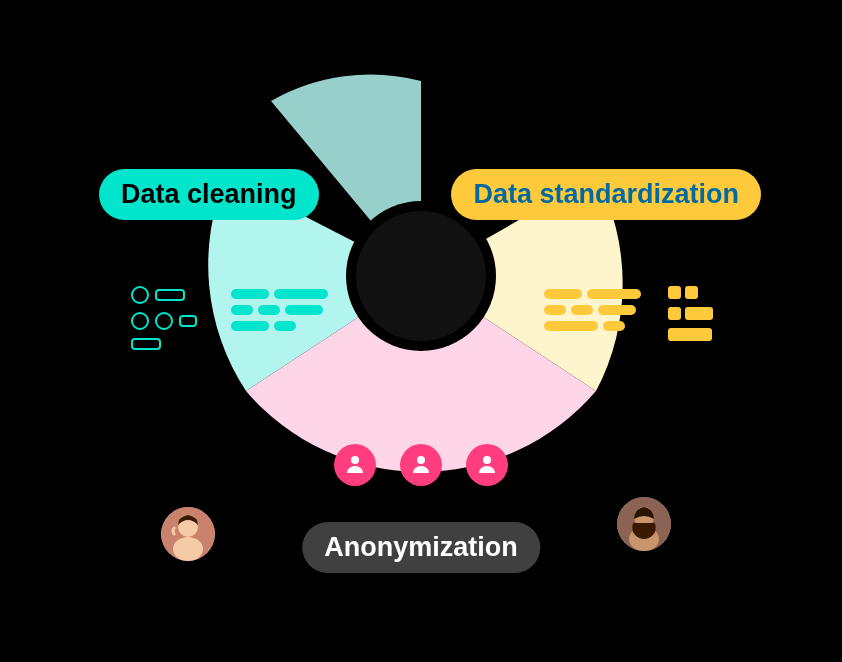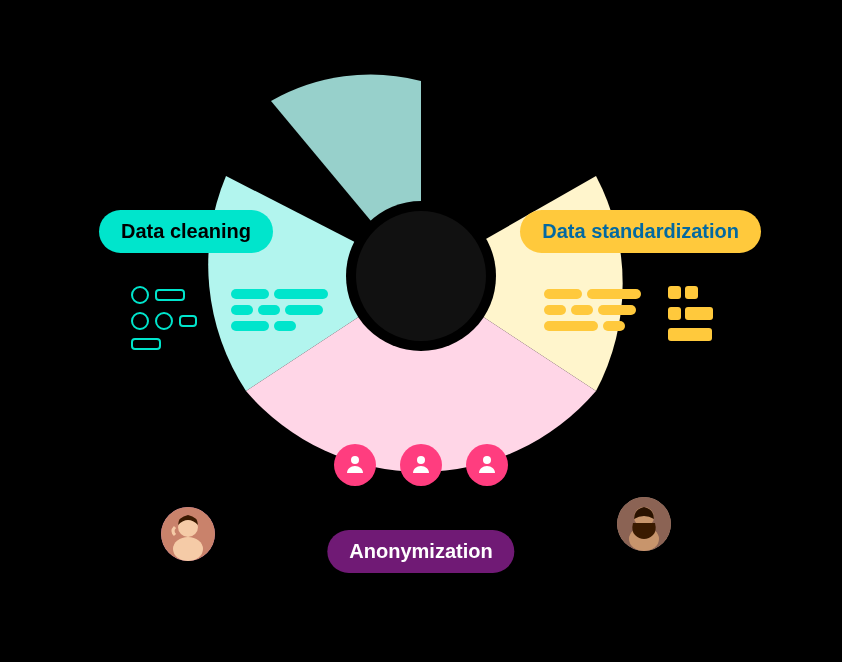--- a/index.html
+++ b/index.html
@@ -18,43 +18,42 @@
       transform: translate(-50%, -50%);
       width: 700px;
       height: 620px;
     }
 
     
     .label-badge {
       position: absolute;
       border-radius: 30px;
       padding: 10px 22px;
-      font-size: 20px;
+      font-size: 27px;
       font-weight: 900;
       white-space: nowrap;
       z-index: 10;
-      margin-top: 41px;
     }
 
     .label-cleaning {
       background: #00e5cc;
       color: #000;
       top: 148px;
       left: 28px;
     }
 
     .label-standardization {
       background: #ffc93c;
       color: #0369a1;
       top: 148px;
       right: 10px;
     }
 
     .label-anonymization {
-      background: #701a75;
+      background: #404040;
       color: #fff;
       bottom: 68px;
       left: 50%;
       transform: translateX(-50%);
     }
 
     
     .data-rows-left {
       position: absolute;
       top: 268px;

